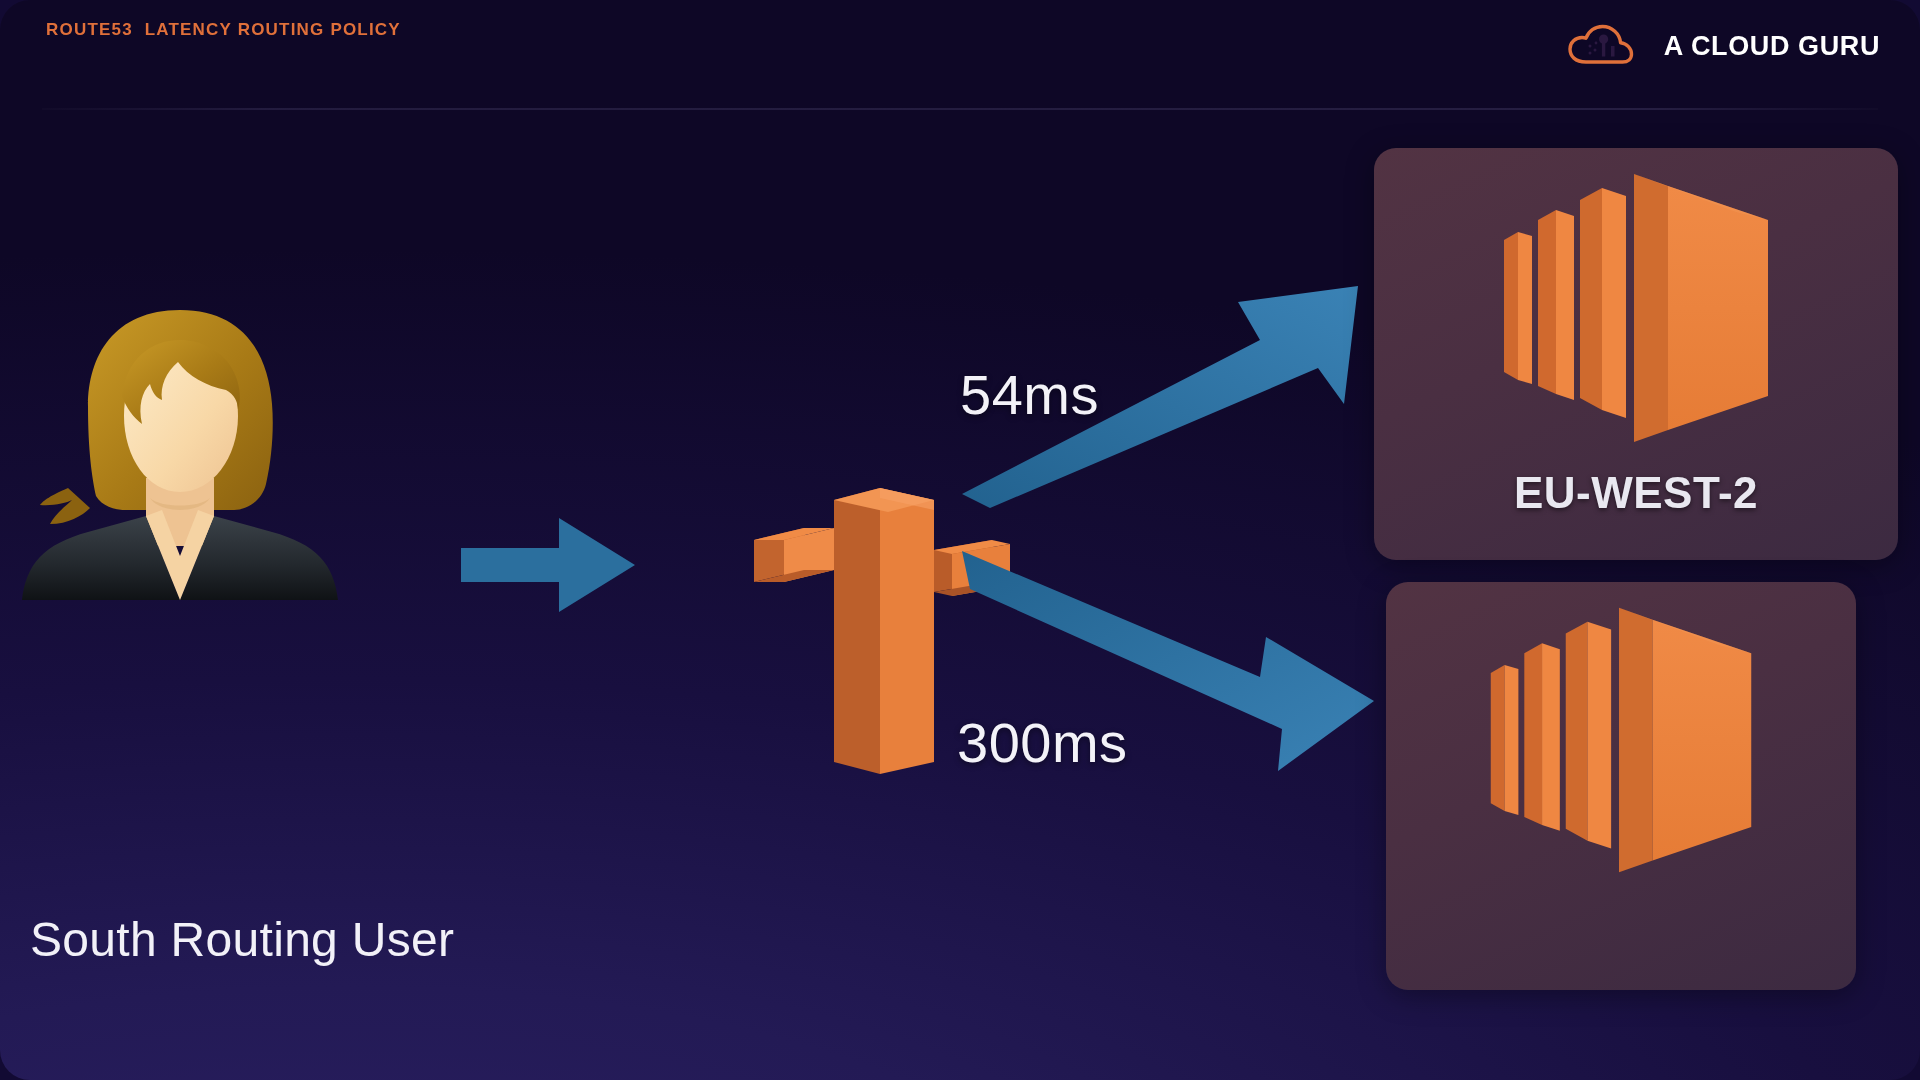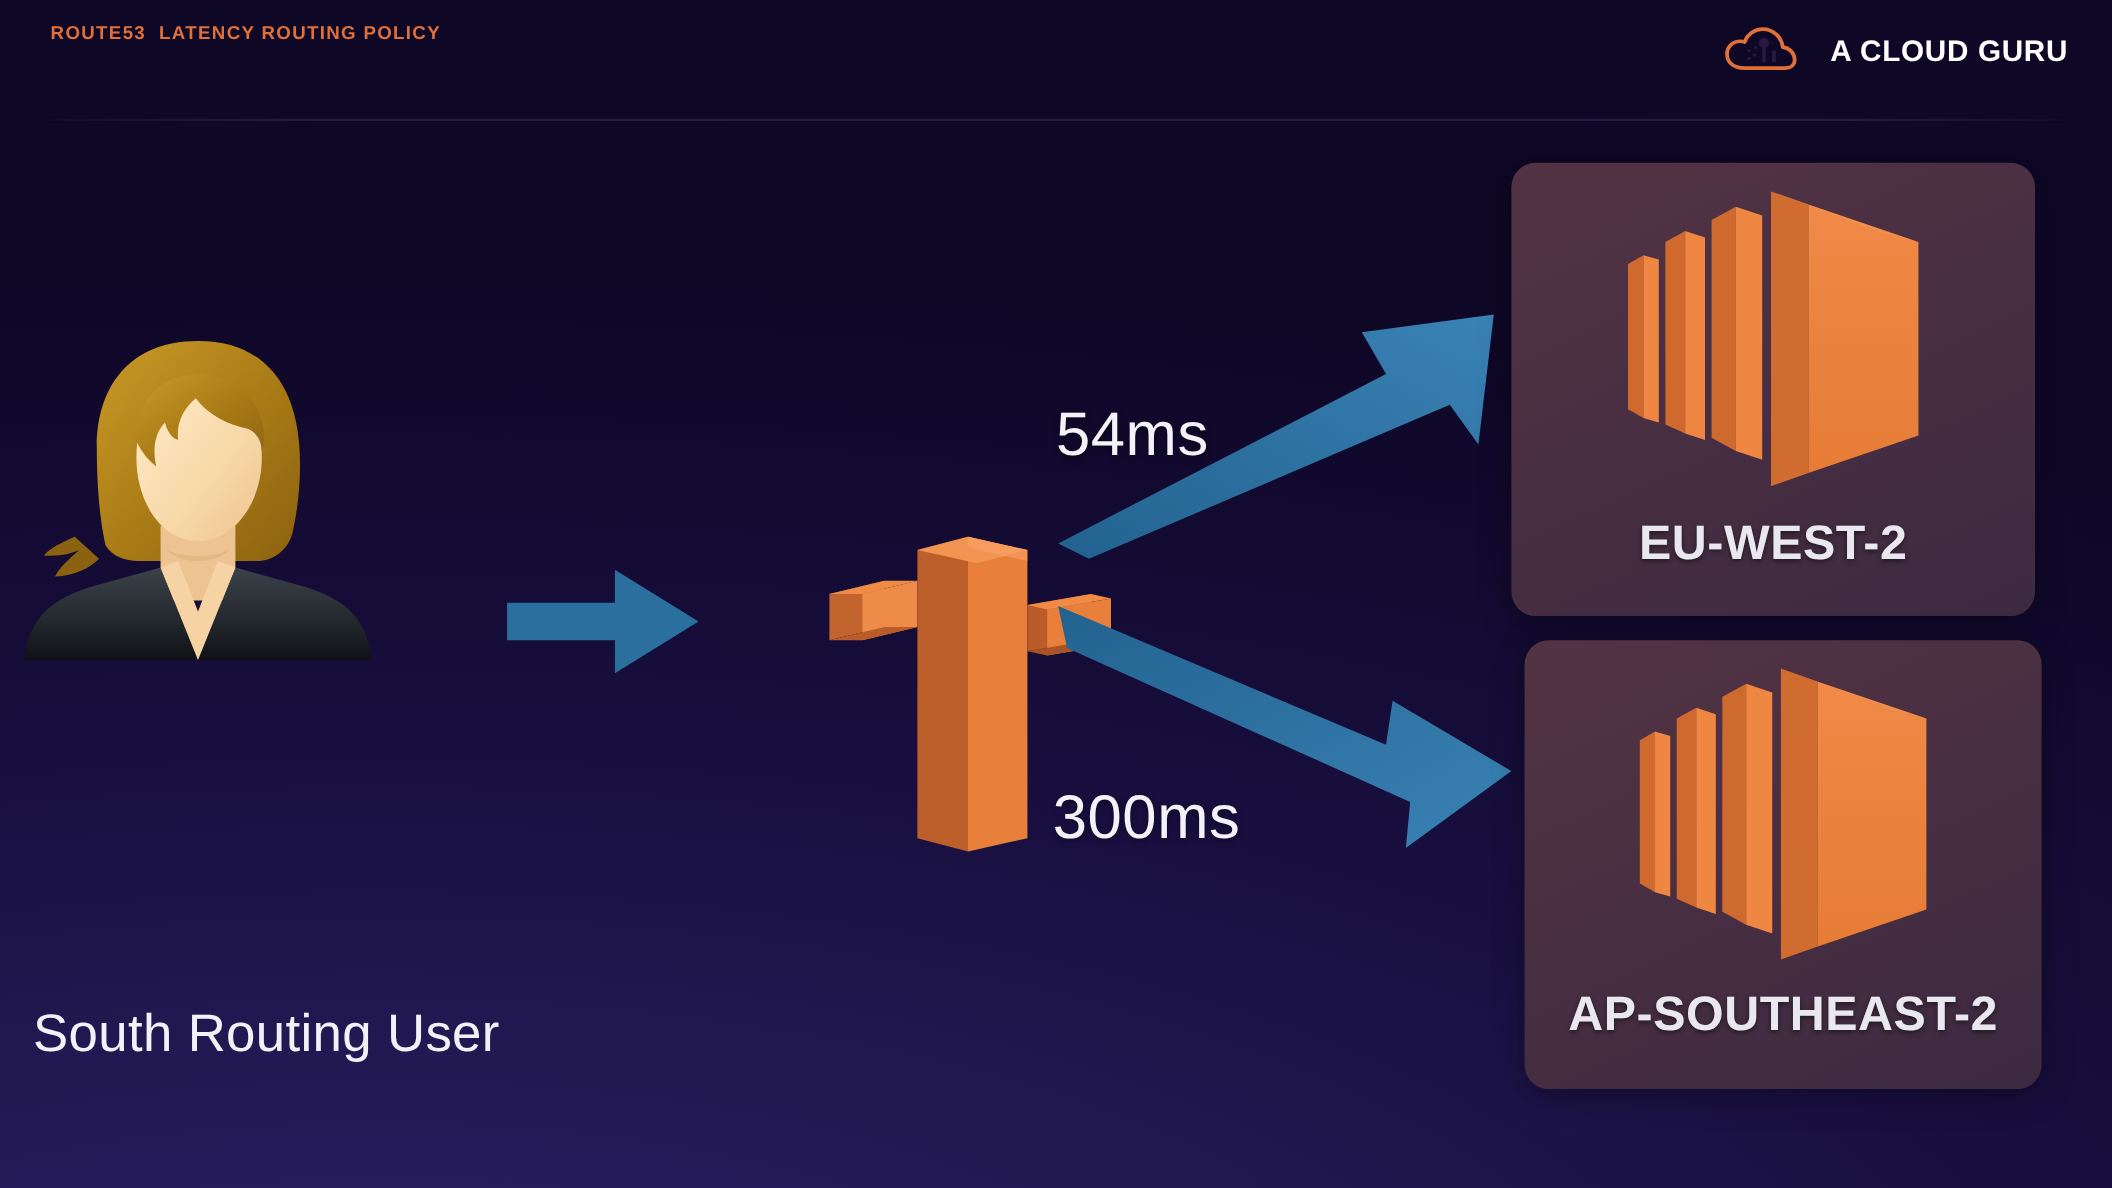--- a/index.html
+++ b/index.html
@@ -8,20 +8,21 @@
     font-family:"Liberation Sans", sans-serif;
     background:#120a33;
     overflow:hidden;
   }
   .slide{
     position:relative;
     width:1920px; height:1080px;
     background:
       radial-gradient(140% 95% at 18% 118%, #2a1f63 0%, #231a55 28%, #180f3f 58%, #0e0726 100%);
     overflow:hidden;
+    border-radius:30px;
   }
   
   .header{
     position:absolute; left:0; top:0; width:1920px; height:132px;
   }
   .kicker{
     position:absolute; left:46px; top:20px;
     font-size:17px; font-weight:bold; letter-spacing:1.2px;
     color:#e0703a;
     text-transform:uppercase;
@@ -74,21 +75,21 @@
   
   .region-card{
     position:absolute;
     border-radius:22px;
     overflow:hidden;
     background:linear-gradient(155deg, #523343 0%, #4a2f42 42%, #3c2a41 100%);
     box-shadow:0 6px 28px rgba(0,0,0,0.35);
     display:flex; flex-direction:column;
     align-items:center; justify-content:flex-start;
   }
-  .card-eu{ left:1374px; top:148px; width:476px; height:412px; }
+  .card-eu{ left:1374px; top:148px; width:524px; height:412px; }
   .card-ap{ left:1386px; top:582px; width:470px; height:408px; }
 
   .card-icon{ margin-top:14px; }
   .card-label{
     font-size:44px; font-weight:bold; color:#e9e8f0;
     letter-spacing:0.5px; white-space:nowrap;
     text-shadow:0 2px 5px rgba(0,0,0,0.5);
   }
   .card-eu .card-label{ margin-top:2px; }
   .card-ap .card-label{ margin-top:0px; font-size:44px; }
@@ -261,16 +262,15 @@
         <polygon points="32,70 46,74 46,222 32,218" fill="#ef8742"></polygon>
         <polygon points="52,58 70,48 70,232 52,224" fill="#d0692e"></polygon>
         <polygon points="70,48 88,54 88,238 70,232" fill="#ef8742"></polygon>
         <polygon points="94,38 116,26 116,248 94,236" fill="#cf6a2e"></polygon>
         <polygon points="116,26 140,34 140,256 116,248" fill="#ef8742"></polygon>
         <polygon points="148,12 182,24 182,268 148,280" fill="#d06c2f"></polygon>
         <polygon points="182,24 282,58 282,234 182,268" fill="url(#ecFaceB)"></polygon>
         <polygon points="148,12 182,24 282,58 250,50" fill="#f49a59" opacity="0.35"></polygon>
       </svg>
     </span>
-    <span class="card-label">AP-SOUTHEAST-2</span>
   </div>
 
 </div>
 
 </body></html>

